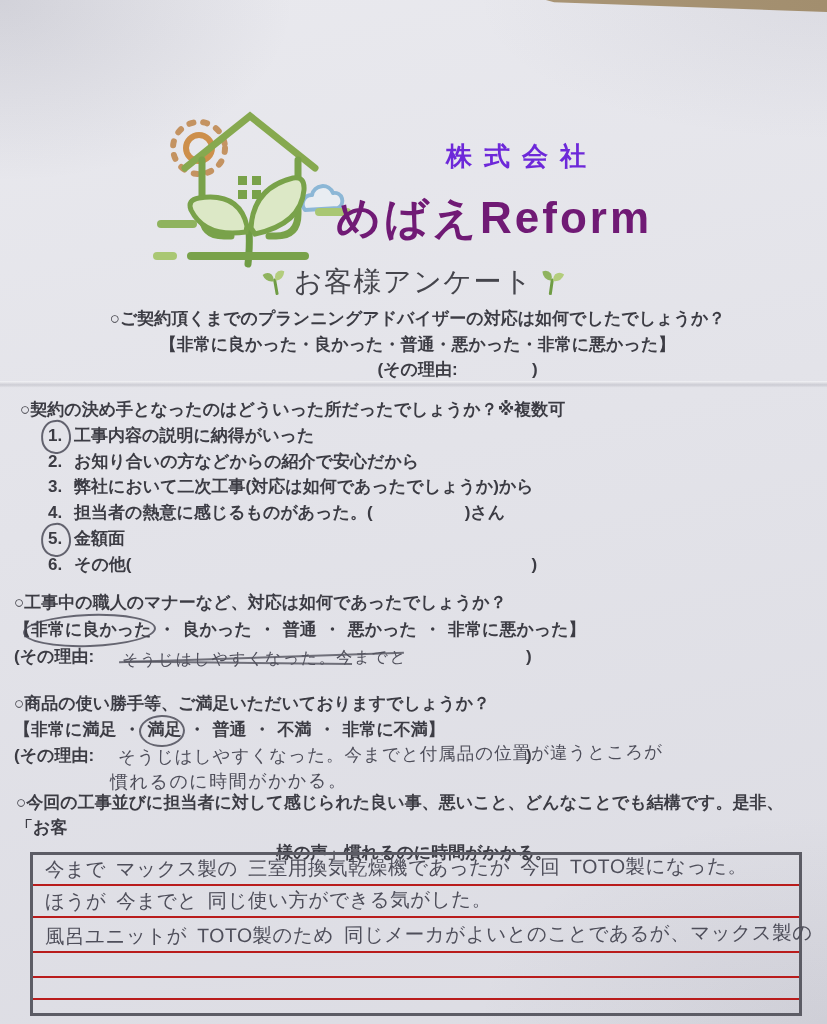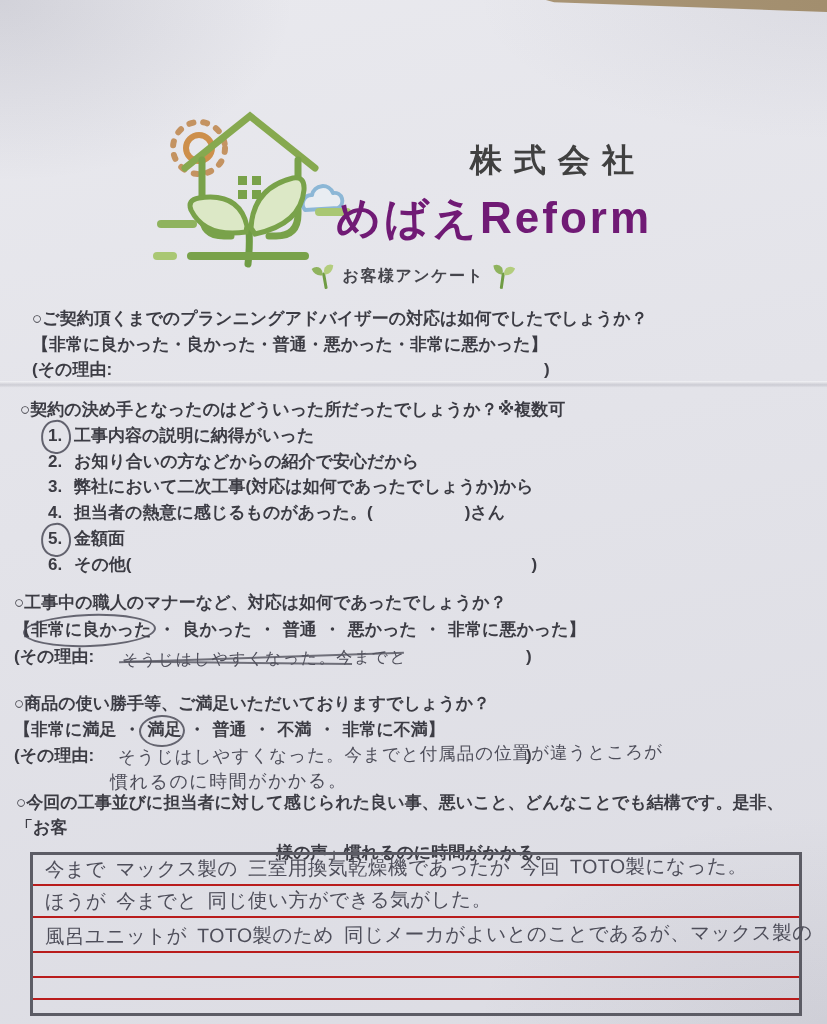--- a/index.html
+++ b/index.html
@@ -11,30 +11,30 @@
       radial-gradient(ellipse 500px 300px at 100% 100%, rgba(90,90,110,0.10), transparent 70%),
       radial-gradient(ellipse 500px 200px at 100% 0%, rgba(120,120,140,0.10), transparent 70%),
       linear-gradient(168deg,#e9e9ee 0%,#e3e3e9 45%,#dcdce3 100%);
     color:#3c3c44;
   }
   .abs{position:absolute;}
   .table-edge{top:0;left:0;width:827px;height:26px;
     background:linear-gradient(90deg,#b5a183,#a28e6e);
     clip-path:polygon(66% 0,100% 0,100% 46%,67% 9%);}
   .print{font-weight:600;font-size:17px;color:#3c3c44;}
-  .company-prefix{top:139px;left:470px;font-size:32px;letter-spacing:12px;color:#404040;font-weight:600;}
+  .company-prefix{top:139px;left:446px;font-size:26px;letter-spacing:12px;color:#6d28d9;font-weight:600;}
   .company-name{top:189px;left:336px;font-size:44px;letter-spacing:3px;color:#701a75;font-weight:700;}
   .title-row{top:263px;left:0;width:827px;display:flex;justify-content:center;align-items:center;gap:7px;}
-  .title-text{font-size:16px;font-weight:700;letter-spacing:1.5px;color:#45454c;}
+  .title-text{font-size:28px;font-weight:400;letter-spacing:1.5px;color:#45454c;}
   .sprout-l{transform:rotate(-10deg);}
   .sprout-r{transform:rotate(8deg);}
   .crease{top:381px;left:0;width:827px;height:7px;
     background:linear-gradient(180deg,rgba(255,255,255,0.55),rgba(110,110,125,0.20) 55%,rgba(255,255,255,0.12));}
   .qblock{line-height:26px;}
-  #q1{top:306px;left:32px;width:795px;line-height:25.5px;}
+  #q1{top:306px;left:20px;width:795px;line-height:25.5px;text-align:center;}
   #q2{top:397px;left:20px;width:795px;line-height:25.8px;}
   #q3{top:589px;left:14px;width:800px;line-height:27px;}
   #q4{top:691px;left:14px;width:800px;line-height:26px;}
   #q5{top:790px;left:16px;width:796px;line-height:25px;text-align:left;}
   #q5 .line2{text-align:center;}
   .reason-row{position:relative;height:26px;}
   .reason-close{position:absolute;left:512px;top:0;}
   .items{margin-left:28px;}
   .item{display:flex;align-items:baseline;}
   .inum{display:inline-block;width:26px;flex:0 0 26px;position:relative;}

